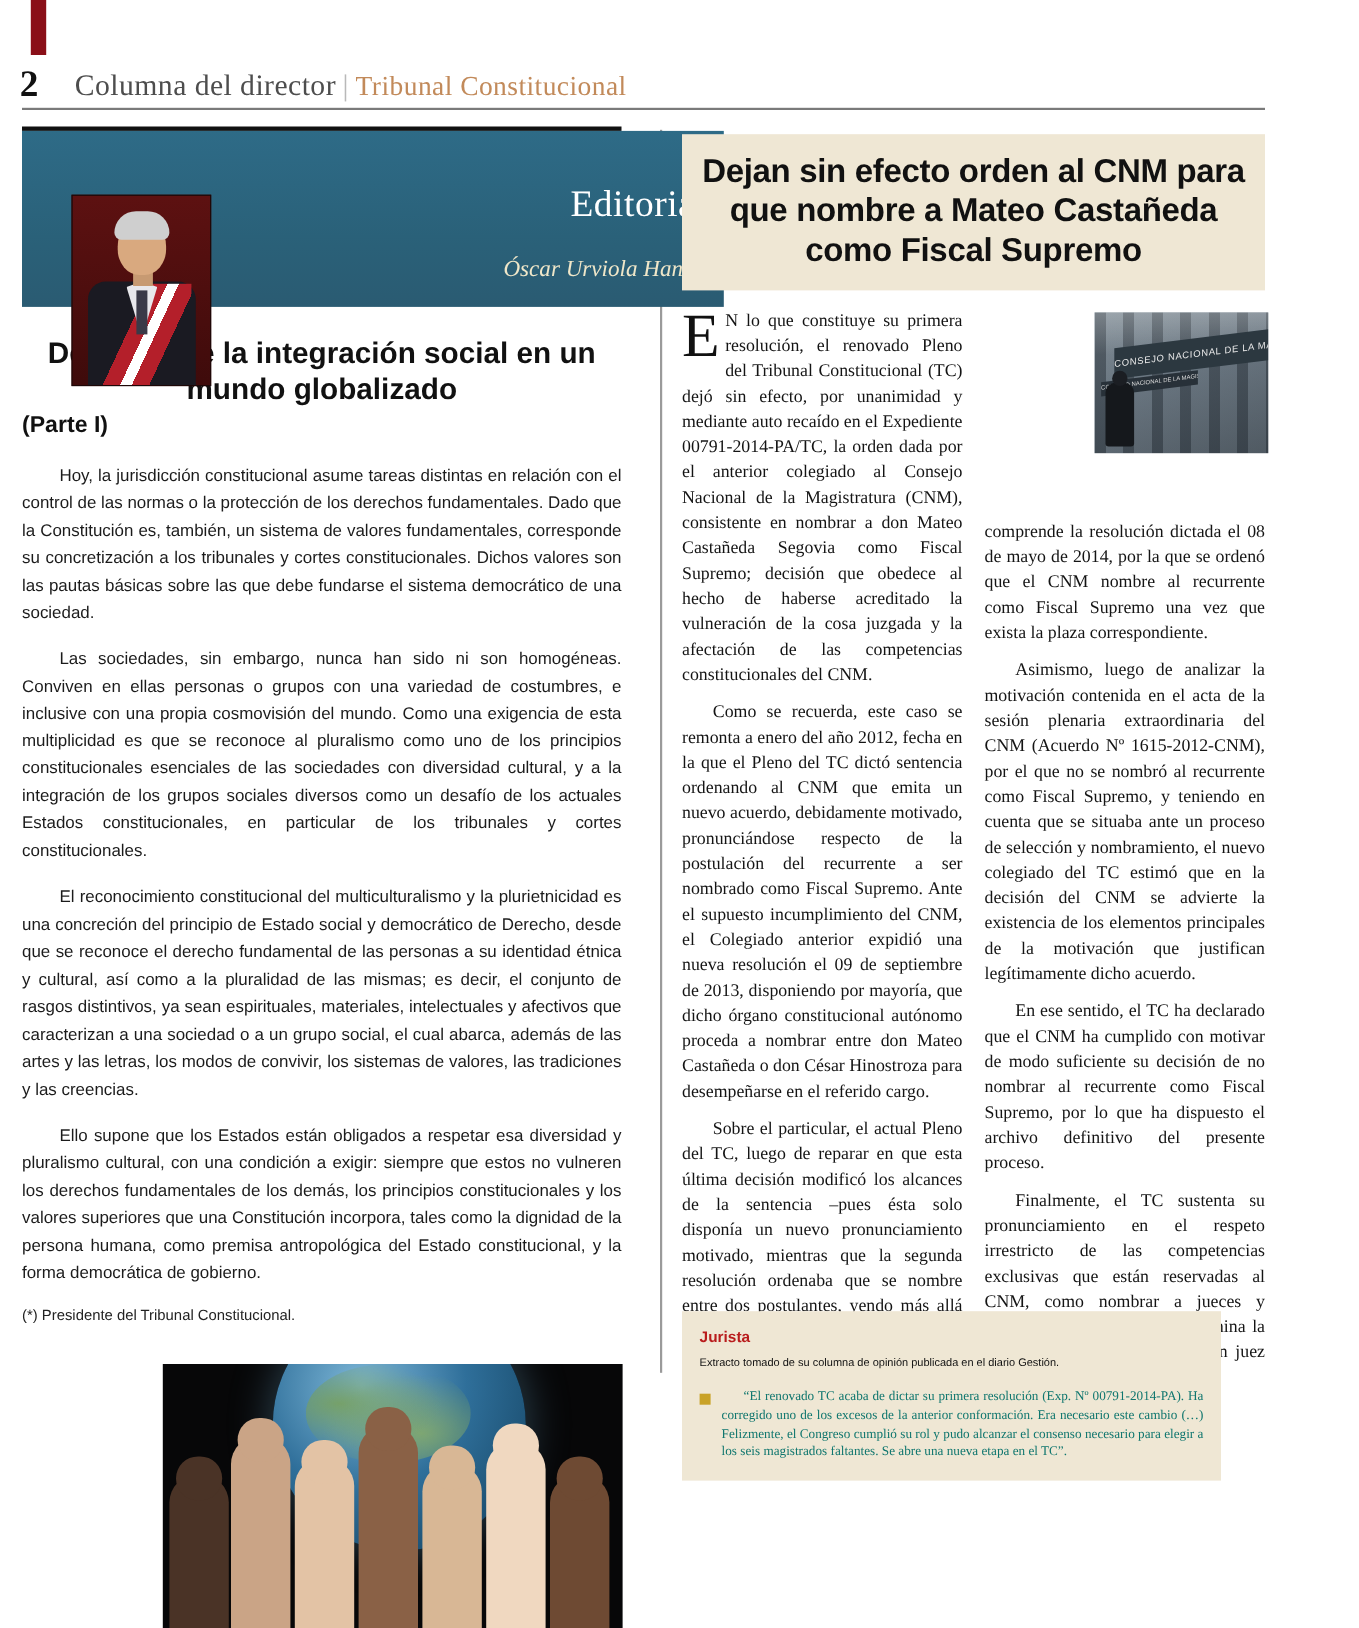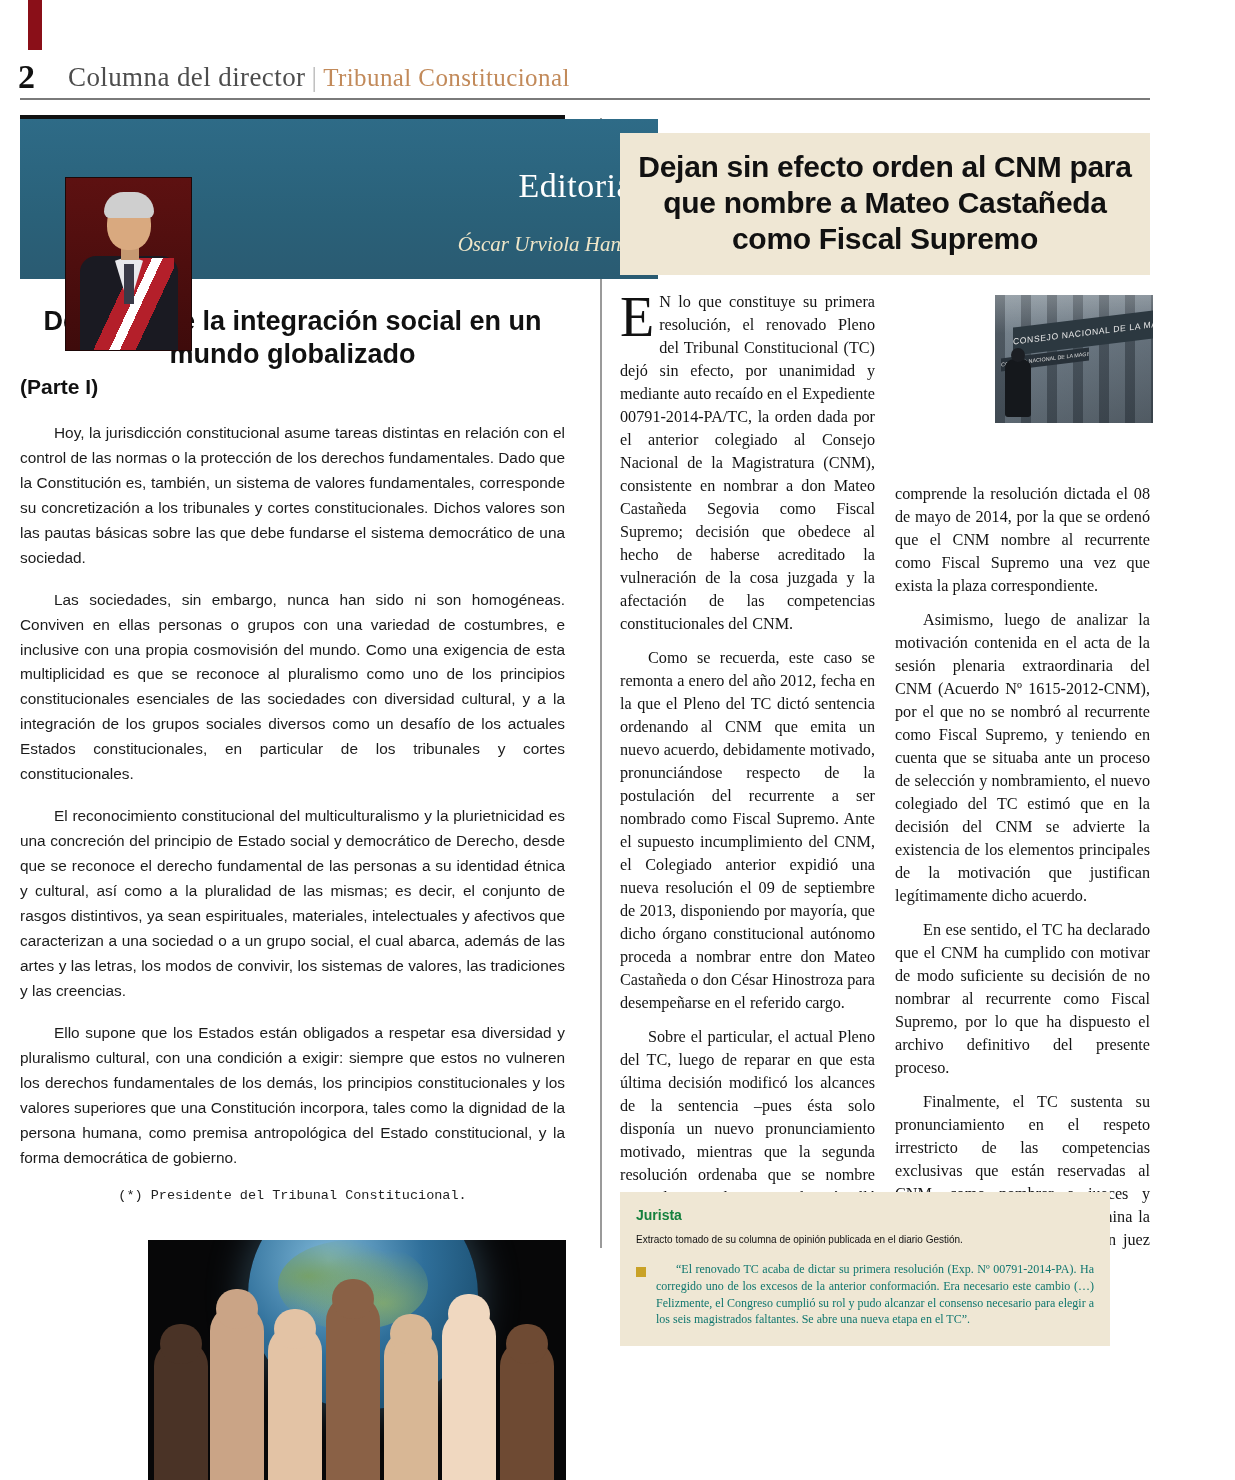--- a/index.html
+++ b/index.html
@@ -72,21 +72,21 @@
     position: absolute;
     left: 600px;
     top: 118px;
     width: 2px;
     height: 1130px;
     background: #9a9a9a;
   }
   .col-right {
     position: absolute;
     left: 620px;
-    top: 133px;
+    top: 122px;
     width: 530px;
   }
 
   
   .editorial-top-rule {
     width: 545px;
     height: 4px;
     background: #111;
   }
   .editorial-band {
@@ -218,22 +218,22 @@
     line-height: 1.62;
     text-align: justify;
     color: #1b1b1b;
   }
   .left-body p {
     margin: 0 0 17px 0;
     text-indent: 34px;
   }
   .footnote {
     margin-top: 8px;
-    text-align: center;
-    font-family: Liberation Mono, monospace;
+    text-align: left;
+    font-family: Liberation Sans, sans-serif;
     font-size: 13.5px;
     color: #222;
   }
 
   
   .hands-photo {
     position: absolute;
     left: 148px;
     top: 1240px;
     width: 418px;
@@ -424,21 +424,21 @@
     font-family: "Liberation Sans", sans-serif;
     font-size: 14.4px;
     font-weight: bold;
     color: #8c1420;
     letter-spacing: 0.1px;
   }
   .react-role {
     font-family: "Liberation Sans", sans-serif;
     font-size: 14px;
     font-weight: bold;
-    color: #15803d;
+    color: #b91c1c;
     margin-top: 1px;
   }
   .react-lead {
     font-family: "Liberation Sans", sans-serif;
     font-size: 10px;
     line-height: 1.4;
     color: #111;
     margin-top: 10px;
   }
   .react-quote {

